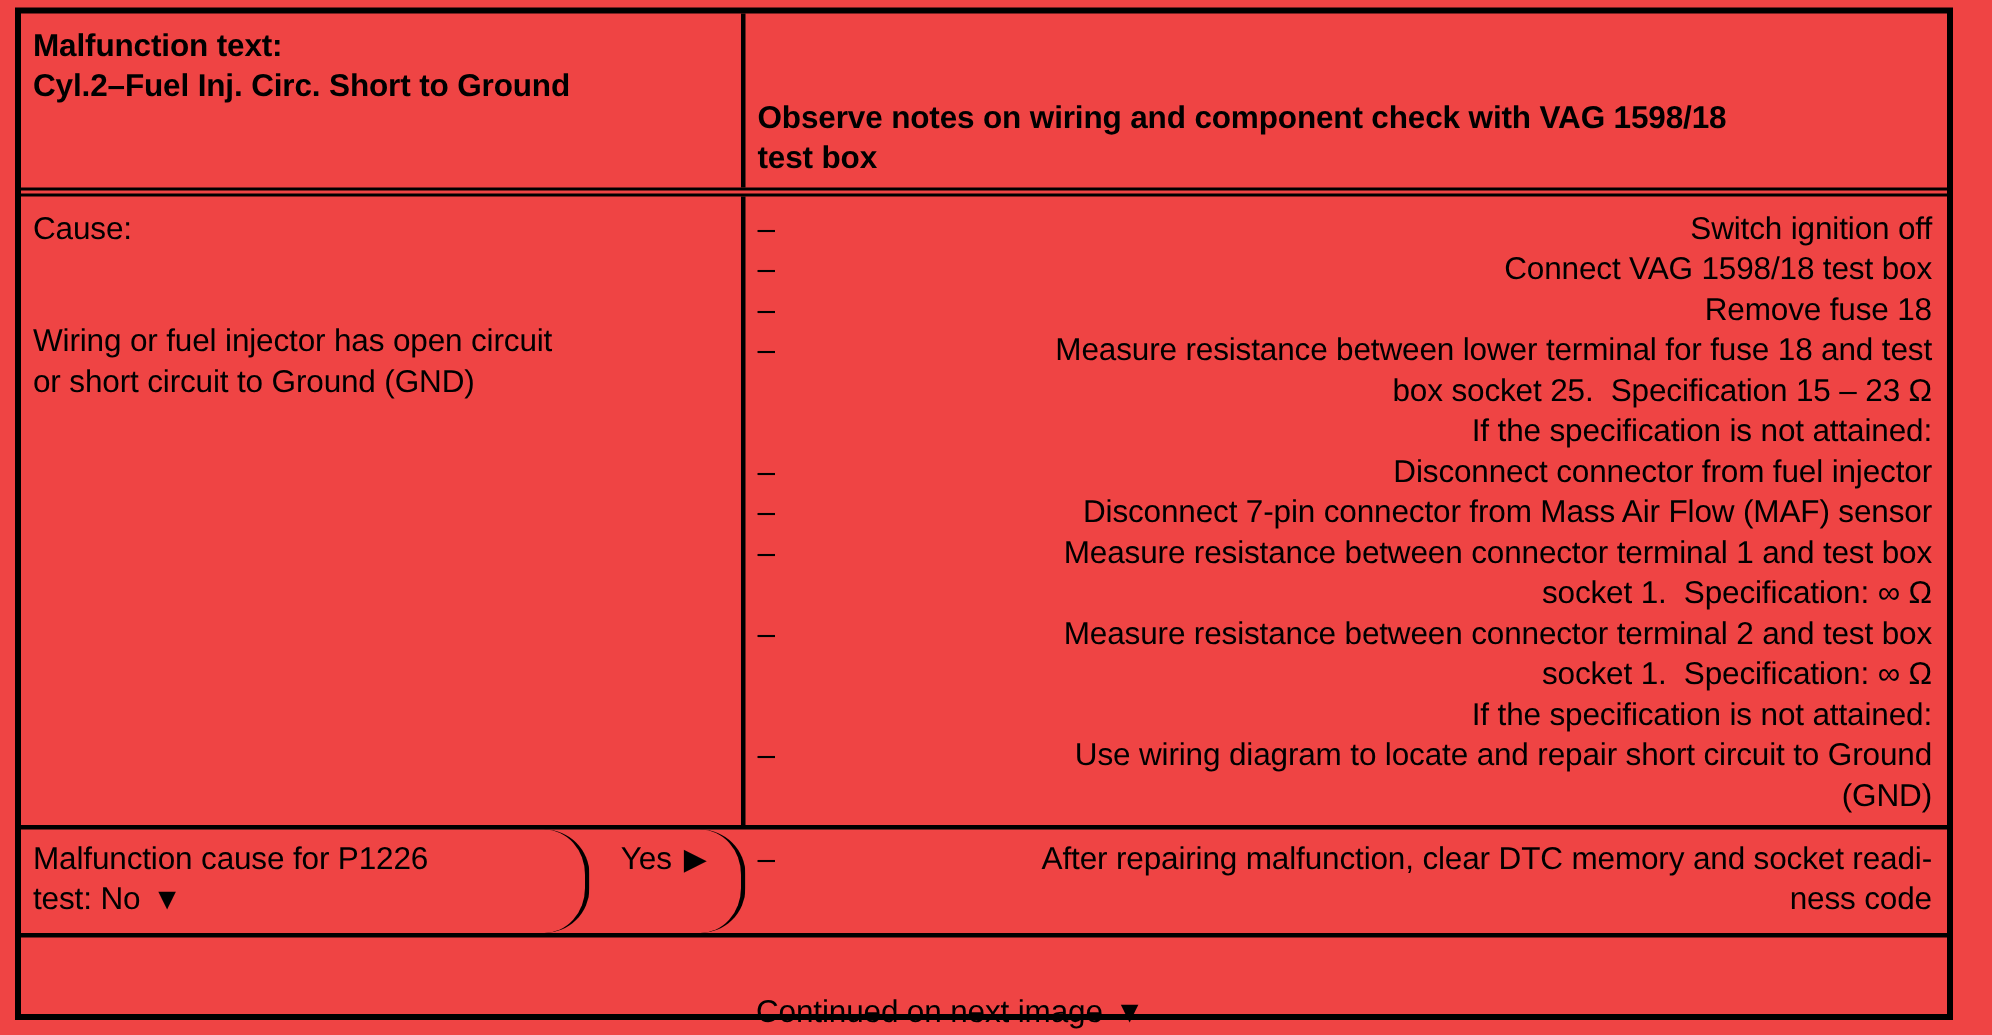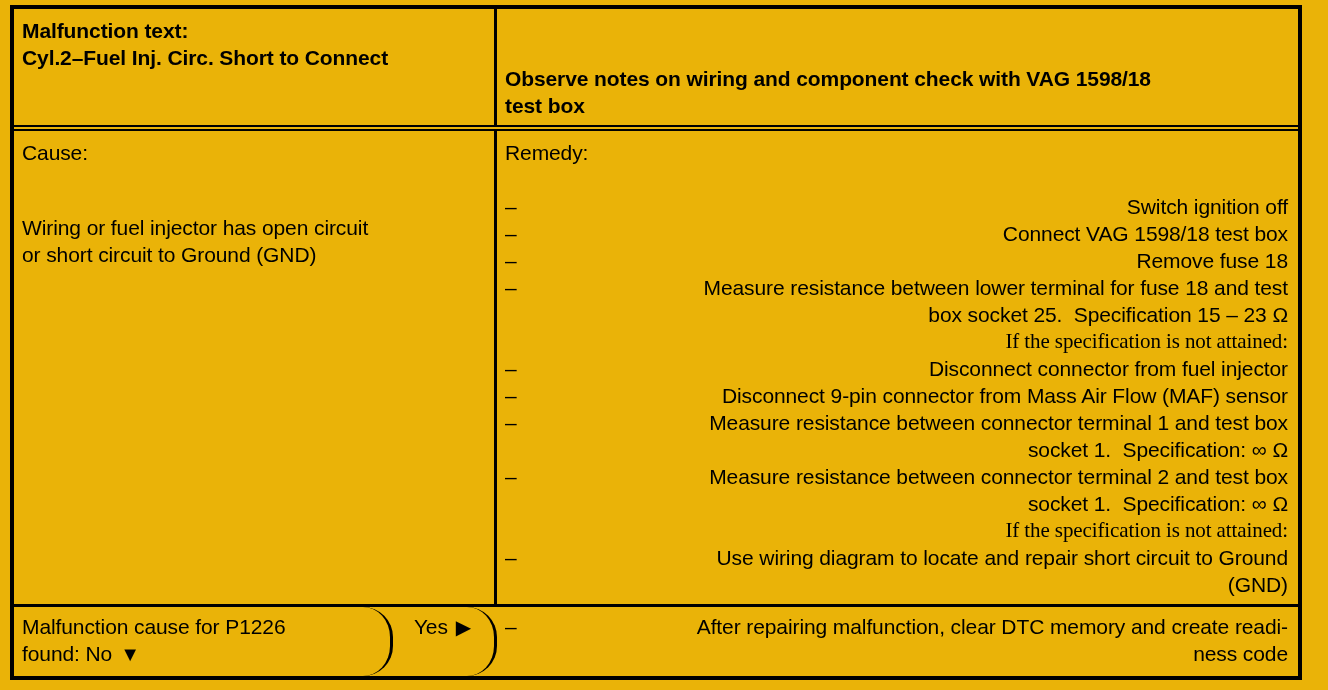--- a/index.html
+++ b/index.html
@@ -4,21 +4,21 @@
 <style>
   html, body {
     margin: 0;
     padding: 0;
     background: #ffffff;
   }
   .page {
     position: relative;
     width: 1328px;
     height: 690px;
-    background: #eab308;
+    background: #ef4444;
     font-family: "Liberation Sans", "DejaVu Sans", sans-serif;
     color: #000000;
   }
   .doc-table {
     position: absolute;
     left: 10px;
     top: 5px;
     width: 1292px;
     height: 675px;
     box-sizing: border-box;
@@ -46,51 +46,50 @@
   .r2 .cell { padding-top: 8px; }
   .r3 .cell { padding-top: 6px; border-radius: 30px; }
   .r4 .cell { padding-top: 7px; margin-top: 29px; }
 
   .pre { white-space: pre-line; margin-top: 48px; }
   .label-line { margin-bottom: 27px; }  
 
   .item { display: flex; }
   .item .dash { flex: 0 0 30px; }
   .item .itext { flex: 1 1 auto; white-space: pre-line; text-align: right; }
-  .item.plain .itext { flex: 1 1 auto; font-family: Liberation Serif, serif; }
+  .item.plain .itext { flex: 1 1 auto; }
 
   .tri { display: inline-block; margin-left: 8px; }
   .tri-down { font-size: 20px; }
   .tri-right { font-size: 20px; }
 </style>
 </head>
 <body>
 
 <div class="page">
   <div class="doc-table">
 
     <div class="row r1">
       <div class="cell c-left">
         <div>Malfunction text:</div>
-        <div>Cyl.2–Fuel Inj. Circ. Short to Connect</div>
+        <div>Cyl.2–Fuel Inj. Circ. Short to Ground</div>
       </div>
       <div class="cell c-right">
         <div class="pre">Observe notes on wiring and component check with VAG 1598/18
 test box</div>
       </div>
     </div>
 
     <div class="row r2">
       <div class="cell c-left">
         <div class="label-line">Cause:</div>
         <div class="pre">Wiring or fuel injector has open circuit
 or short circuit to Ground (GND)</div>
       </div>
       <div class="cell c-right">
-        <div class="label-line">Remedy:</div>
         <div>
             <div class="item bullet">
               <span class="dash">–</span>
               <span class="itext">Switch ignition off</span>
             </div>
             <div class="item bullet">
               <span class="dash">–</span>
               <span class="itext">Connect VAG 1598/18 test box</span>
             </div>
             <div class="item bullet">
@@ -104,21 +103,21 @@
             </div>
             <div class="item plain">
               <span class="itext">If the specification is not attained:</span>
             </div>
             <div class="item bullet">
               <span class="dash">–</span>
               <span class="itext">Disconnect connector from fuel injector</span>
             </div>
             <div class="item bullet">
               <span class="dash">–</span>
-              <span class="itext">Disconnect 9-pin connector from Mass Air Flow (MAF) sensor</span>
+              <span class="itext">Disconnect 7-pin connector from Mass Air Flow (MAF) sensor</span>
             </div>
             <div class="item bullet">
               <span class="dash">–</span>
               <span class="itext">Measure resistance between connector terminal 1 and test box
 socket 1.&nbsp; Specification: ∞ Ω</span>
             </div>
             <div class="item bullet">
               <span class="dash">–</span>
               <span class="itext">Measure resistance between connector terminal 2 and test box
 socket 1.&nbsp; Specification: ∞ Ω</span>
@@ -131,29 +130,29 @@
               <span class="itext">Use wiring diagram to locate and repair short circuit to Ground
 (GND)</span>
             </div>
           </div>
       </div>
     </div>
 
     <div class="row r3">
       <div class="cell c-no">
         <div>Malfunction cause for P1226</div>
-        <div><span>found: No</span><span class="tri tri-down">▼</span></div>
+        <div><span>test: No</span><span class="tri tri-down">▼</span></div>
       </div>
       <div class="cell c-yes">
         <span>Yes</span><span class="tri tri-right">▶</span>
       </div>
       <div class="cell c-right">
         <div class="item bullet">
           <span class="dash">–</span>
-          <span class="itext">After repairing malfunction, clear DTC memory and create readi-
+          <span class="itext">After repairing malfunction, clear DTC memory and socket readi-
 ness code</span>
         </div>
       </div>
     </div>
 
     <div class="row r4">
       <div class="cell c-foot">
         <span>Continued on next image</span><span class="tri tri-down">▼</span>
       </div>
     </div>

